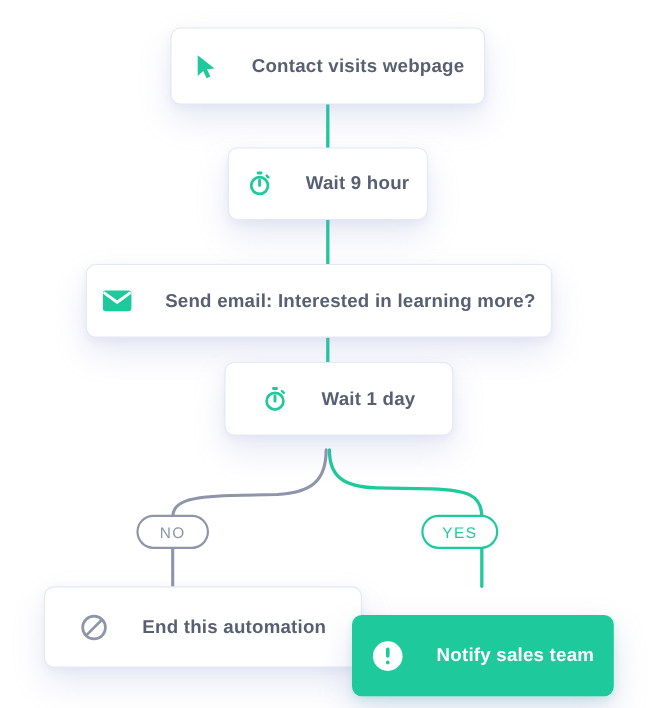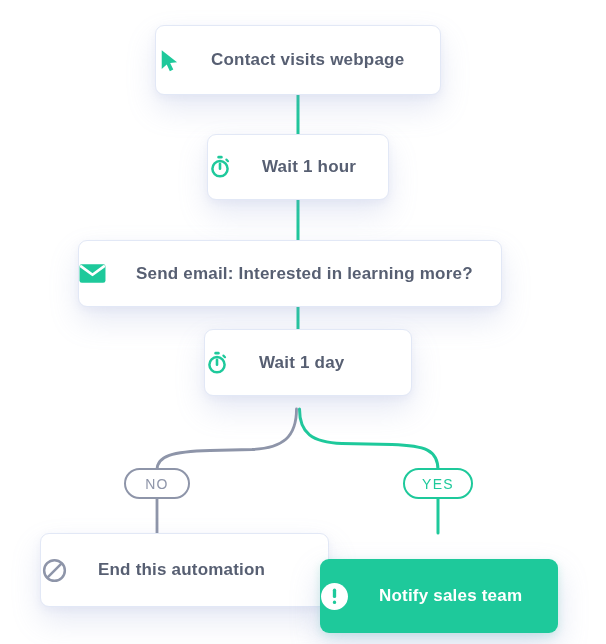--- a/index.html
+++ b/index.html
@@ -13,21 +13,21 @@
     --page-bg:#ffffff;
   }
   html,body{margin:0;padding:0;background:var(--page-bg);}
   .canvas{
     position:relative;width:606px;height:644px;overflow:hidden;
     background:var(--page-bg);
     font-family:"Liberation Sans",sans-serif;
   }
   .lines{position:absolute;left:0;top:0;width:606px;height:644px;z-index:0;}
   .node{
-    position:absolute;z-index:2;display:flex;align-items:center;justify-content:flex-start;
+    position:absolute;z-index:2;display:flex;align-items:center;justify-content:center;
     gap:30px;background:var(--box-bg);
     border:1.5px solid var(--box-border);border-radius:9px;
     box-shadow:0 14px 30px rgba(134,152,205,.20),0 3px 8px rgba(134,152,205,.10);
     color:var(--text-slate);font-size:17px;font-weight:700;letter-spacing:.2px;
     cursor:pointer;box-sizing:border-box;
   }
   .node .icon{display:flex;align-items:center;justify-content:center;}
   .node.notify{
     background:var(--notify-bg);border:none;color:var(--notify-text);
     box-shadow:0 14px 30px rgba(134,152,205,.28),0 3px 8px rgba(30,201,155,.18);
@@ -70,21 +70,21 @@
 
   <div class="node" style="left:207px;top:134px;width:182px;height:66px">
     <span class="icon">
       <svg width="24" height="24" viewBox="0 0 24 24">
         <rect x="9.3" y="0.8" width="5.4" height="2.8" rx="1.3" fill="#1ec99b"></rect>
         <line x1="18.4" y1="4.6" x2="20" y2="6.2" stroke="#1ec99b" stroke-width="2.2" stroke-linecap="round"></line>
         <circle cx="12" cy="13.7" r="7.6" fill="none" stroke="#1ec99b" stroke-width="2.5"></circle>
         <line x1="12" y1="13.7" x2="12" y2="8.9" stroke="#1ec99b" stroke-width="2.6" stroke-linecap="round"></line>
       </svg>
     </span>
-    <span class="label">Wait 1 hour</span>
+    <span class="label">Wait 9 hour</span>
   </div>
 
   <div class="node" style="left:78px;top:240px;width:424px;height:67px">
     <span class="icon">
       <svg width="27" height="21" viewBox="0 0 26 20">
         <rect x="0.5" y="1" width="25" height="18" rx="2.2" fill="#1ec99b"></rect>
         <path d="M2 3.2 L13 11.2 L24 3.2" fill="none" stroke="#ffffff" stroke-width="2.6" stroke-linecap="round" stroke-linejoin="round"></path>
       </svg>
     </span>
     <span class="label">Send email: Interested in learning more?</span>
@@ -98,21 +98,21 @@
         <circle cx="12" cy="13.7" r="7.6" fill="none" stroke="#1ec99b" stroke-width="2.5"></circle>
         <line x1="12" y1="13.7" x2="12" y2="8.9" stroke="#1ec99b" stroke-width="2.6" stroke-linecap="round"></line>
       </svg>
     </span>
     <span class="label">Wait 1 day</span>
   </div>
 
   <div class="pill no" style="left:124px;top:468px;width:66px;height:31px">
     <span class="label">NO</span>
   </div>
-  <div class="pill yes" style="left:403px;top:468px;width:70px;height:31px">
+  <div class="pill yes" style="left:383px;top:468px;width:70px;height:31px">
     <span class="label">YES</span>
   </div>
 
   <div class="node" style="left:40px;top:533px;width:289px;height:74px">
     <span class="icon">
       <svg width="27" height="27" viewBox="0 0 24 24">
         <circle cx="12" cy="12" r="9.2" fill="none" stroke="#8e95a9" stroke-width="2.2"></circle>
         <line x1="5.9" y1="18.1" x2="18.1" y2="5.9" stroke="#8e95a9" stroke-width="2.2"></line>
       </svg>
     </span>

